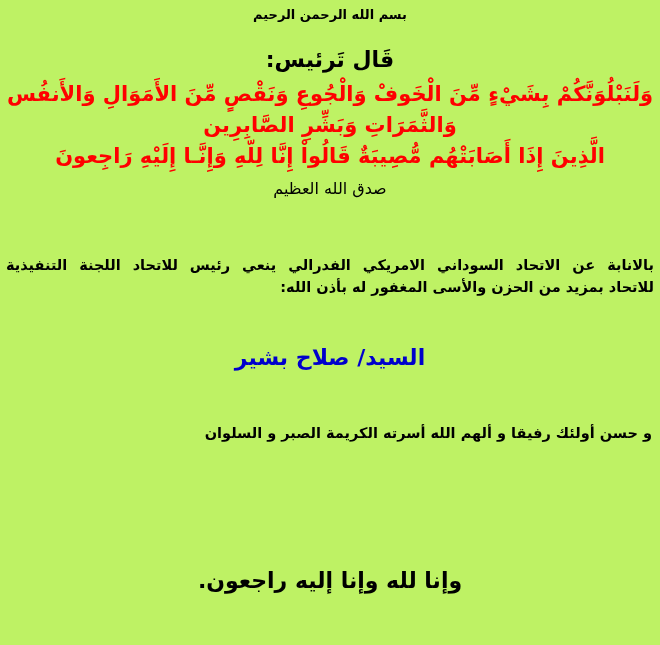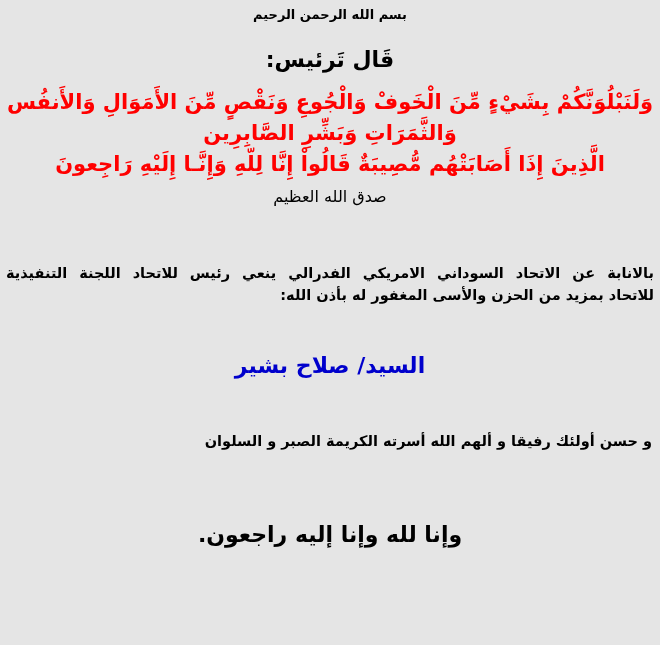--- a/index.html
+++ b/index.html
@@ -1,50 +1,50 @@
 <!DOCTYPE html>
 <html lang="ar" dir="rtl" style="--verse_red: #ff0000; --name_blue: #0000cc; --text_black: #000000;"><head>
 <meta charset="utf-8">
 <style>
   html,body{margin:0;padding:0;background:#ffffff;}
   .page{
-    width:660px;height:645px;overflow:hidden;background:#e5e5e5;
+    width:660px;height:645px;overflow:hidden;background:#bef264;
     font-family:"DejaVu Sans",sans-serif;
     direction:rtl;
     color:var(--text_black,#000000);
     box-sizing:border-box;
   }
   .basmala{
     padding-top:7px;font-size:13px;font-weight:bold;text-align:center;line-height:16px;
   }
   .qala{
     margin-top:22px;font-size:22px;font-weight:bold;text-align:center;line-height:30px;
   }
-  .verse{margin-top:12px;}
+  .verse{margin-top:4px;}
   .verse-line{
     color:var(--verse_red,#ff0000);
     font-weight:bold;font-size:21px;text-align:center;line-height:31px;
   }
   .sadaqa{
     margin-top:5px;font-size:16px;font-weight:normal;text-align:center;line-height:24px;
   }
   .announcement{
     margin-top:53px;font-weight:bold;font-size:14.5px;line-height:22px;padding:0 6px;
   }
   .jline{text-align:justify;text-align-last:justify;}
   .rline{text-align:right;}
   .name{
     margin-top:44px;color:var(--name_blue,#0000cc);
     font-weight:bold;font-size:22px;text-align:center;line-height:31px;
   }
   .prayer{
     margin-top:49px;font-weight:bold;font-size:14.5px;line-height:23px;padding:0 8px;
   }
   .closing{
-    margin-top:66px;font-weight:bold;font-size:22px;text-align:center;line-height:32px;
+    margin-top:120px;font-weight:bold;font-size:22px;text-align:center;line-height:32px;
   }
 </style>
 </head>
 <body>
 
 <div class="page">
 
   <div class="basmala">بسم الله الرحمن الرحيم</div>
 
   <div class="qala">قَال تَرئيس:</div>

